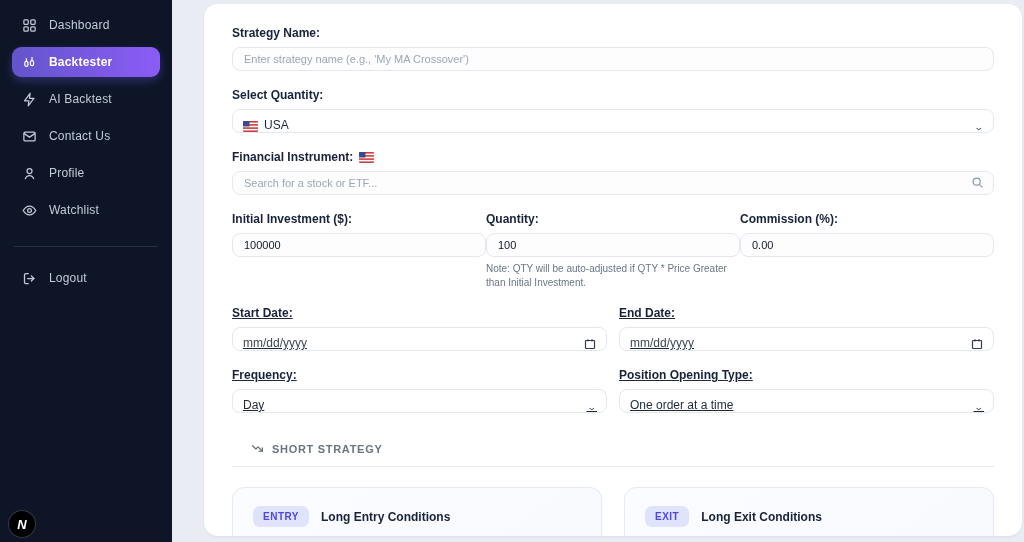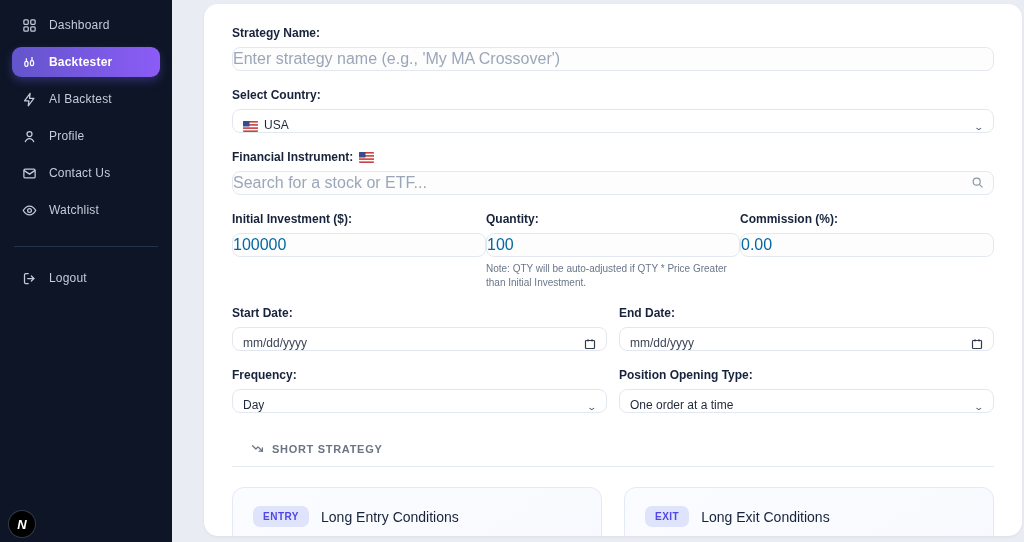--- a/index.html
+++ b/index.html
@@ -45,23 +45,23 @@
   .field-label {
     font-size:12px; font-weight:bold; color:#17223b;
     margin-bottom:7px; display:flex; align-items:center; gap:6px;
   }
   .row { margin-bottom:17px; }
 
   .text-input {
     width:100%; height:24px;
     border:1px solid #e3e8f0; border-radius:8px;
     background:#fdfdfe;
-    padding:0 0;
+    padding:0 11px;
     font-family:"Liberation Sans", sans-serif;
-    font-size:16px; color:#0369a1;
+    font-size:11px; color:#0f172a;
     outline:none;
   }
   .text-input::placeholder { color:#9ba7b8; }
 
   .fake-select, .fake-date {
     width:100%; height:24px;
     border:1px solid #e3e8f0; border-radius:8px;
     background:#ffffff;
     padding:0 10px;
     display:flex; align-items:flex-end; gap:6px;
@@ -70,21 +70,21 @@
   }
   .fake-select .spacer, .fake-date .spacer { flex:1; }
   .chevron { font-size:9px; color:#475569; transform:scaleX(1.4); }
 
   .search-wrap { position:relative; }
   .search-wrap .search-icon {
     position:absolute; right:10px; top:5px; width:13px; height:13px; color:#8b97a8;
   }
 
   .grid-3 { display:grid; grid-template-columns:1fr 1fr 1fr; align-items:start; }
-  .grid-2 { display:grid; grid-template-columns:1fr 1fr; gap:12px; align-items:start; }
+  .grid-2 { display:grid; grid-template-columns:1fr 1fr; gap:12px; align-items:start;text-decoration:underline; }
 
   .note {
     font-size:10px; color:#6a7688; line-height:1.35; margin-top:5px;
   }
 
   .cal-icon { width:12px; height:12px; color:#333c4c; }
 
   
   .tabbar {
     display:flex; border-bottom:1px solid #e6eaf1; margin-top:20px;
@@ -110,21 +110,21 @@
     border:1px solid #e4e9f7; border-radius:12px;
     padding:18px 20px 20px;
     height:112px;
   }
   .cond-head { display:flex; align-items:center; gap:12px; margin-bottom:22px; }
   .cond-badge {
     background:#dfe3fb; color:#4f46e5;
     font-size:10px; font-weight:bold; letter-spacing:.5px;
     padding:5px 10px; border-radius:7px;
   }
-  .cond-title { font-size:14px; font-weight:normal; color:#17223b; }
+  .cond-title { font-size:12px; font-weight:bold; color:#17223b; }
 
   
   .dev-badge {
     position:absolute; left:9px; bottom:5px;
     width:26px; height:26px; border-radius:50%;
     background:#000; color:#fff;
     display:flex; align-items:center; justify-content:center;
     font-size:13px; font-weight:bold; font-style:italic;
     box-shadow:0 0 0 1px rgba(255,255,255,.15);
     cursor:pointer;
@@ -155,31 +155,31 @@
     <span>Backtester</span>
   </div>
   <div class="nav-item">
     <svg viewBox="0 0 24 24" fill="none" stroke="currentColor" stroke-width="2" stroke-linejoin="round">
         <path d="M13 2 L4 14 h7 l-1 8 9-12 h-7 z"></path>
       </svg>
     <span>AI Backtest</span>
   </div>
   <div class="nav-item">
     <svg viewBox="0 0 24 24" fill="none" stroke="currentColor" stroke-width="2">
+        <rect x="3" y="5" width="18" height="14" rx="2"></rect>
+        <path d="M3 7l9 6 9-6"></path>
+      </svg>
+    <span>Contact Us</span>
+  </div>
+  <div class="nav-item">
+    <svg viewBox="0 0 24 24" fill="none" stroke="currentColor" stroke-width="2">
         <circle cx="12" cy="8" r="4"></circle>
         <path d="M5 21c1.5-4 4-5.5 7-5.5s5.5 1.5 7 5.5"></path>
       </svg>
     <span>Profile</span>
-  </div>
-  <div class="nav-item">
-    <svg viewBox="0 0 24 24" fill="none" stroke="currentColor" stroke-width="2">
-        <rect x="3" y="5" width="18" height="14" rx="2"></rect>
-        <path d="M3 7l9 6 9-6"></path>
-      </svg>
-    <span>Contact Us</span>
   </div>
   <div class="nav-item">
     <svg viewBox="0 0 24 24" fill="none" stroke="currentColor" stroke-width="2">
         <path d="M2 12s4-7 10-7 10 7 10 7-4 7-10 7S2 12 2 12z"></path>
         <circle cx="12" cy="12" r="3"></circle>
       </svg>
     <span>Watchlist</span>
   </div>
   <hr class="sidebar-divider">
   <div class="nav-item">
@@ -193,21 +193,21 @@
 </nav>
 
 <main class="main-card">
 
   <div class="row">
     <div class="field-label">Strategy Name:</div>
     <input class="text-input" type="text" placeholder="Enter strategy name (e.g., 'My MA Crossover')" style="">
   </div>
 
   <div class="row">
-    <div class="field-label">Select Country:</div>
+    <div class="field-label">Select Quantity:</div>
     <div class="fake-select">
       <svg class="flag-icon" viewBox="0 0 15 11">
           <rect width="15" height="11" fill="#fff"></rect>
           <rect y="0" width="15" height="1.6" fill="#c8413f"></rect>
           <rect y="3.1" width="15" height="1.6" fill="#c8413f"></rect>
           <rect y="6.3" width="15" height="1.6" fill="#c8413f"></rect>
           <rect y="9.4" width="15" height="1.6" fill="#c8413f"></rect>
           <rect width="6.5" height="5.5" fill="#3c4a8c"></rect>
         </svg>
       <span>USA</span>

